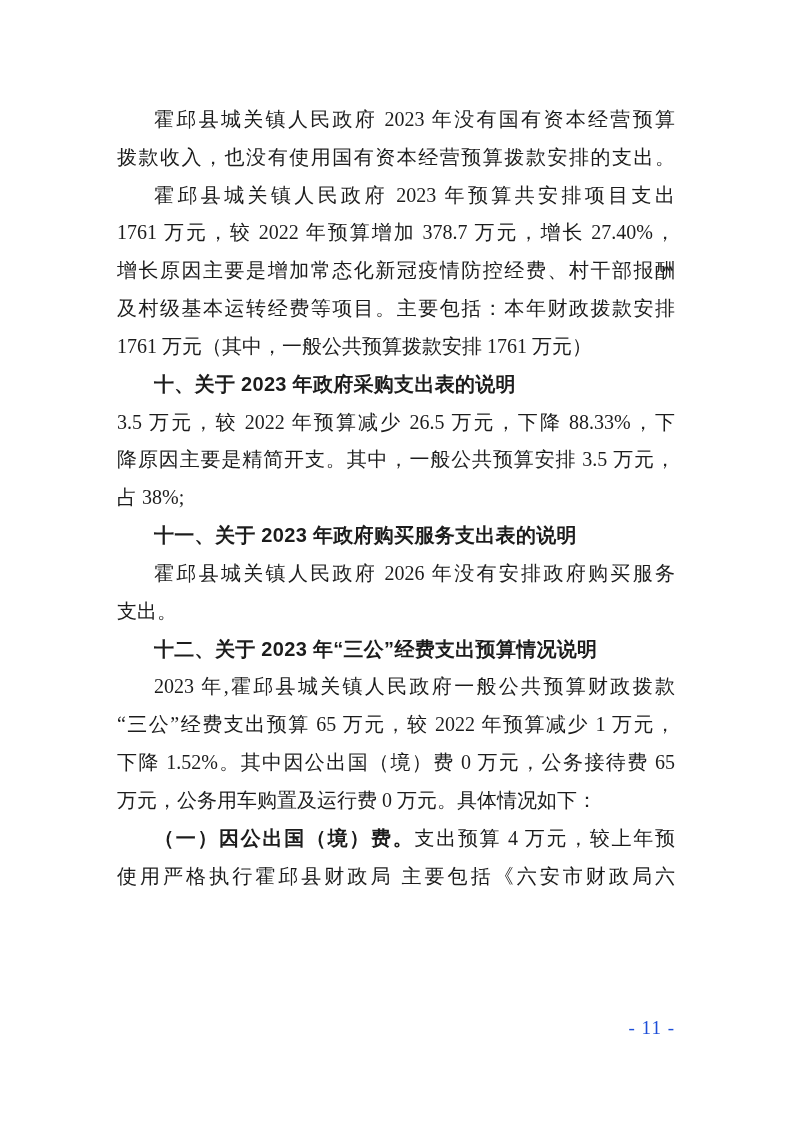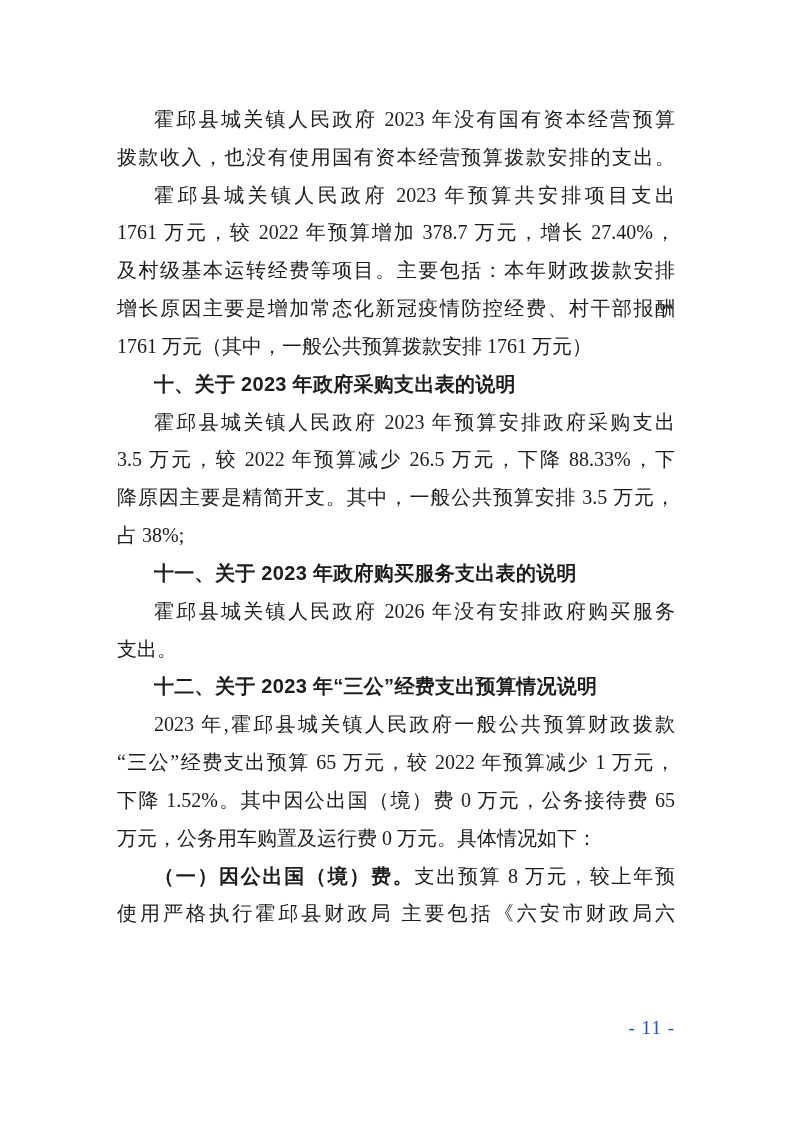--- a/index.html
+++ b/index.html
@@ -60,33 +60,32 @@
 </style>
 </head>
 <body>
 
 <div class="page">
   <div class="textblock">
       <div class="line indent justify"><span>霍邱县城关镇人民政府 2023 年没有国有资本经营预算</span></div>
       <div class="line justify"><span>拨款收入，也没有使用国有资本经营预算拨款安排的支出。</span></div>
       <div class="line indent justify"><span>霍邱县城关镇人民政府 2023 年预算共安排项目支出</span></div>
       <div class="line justify"><span>1761 万元，较 2022 年预算增加 378.7 万元，增长 27.40%，</span></div>
+      <div class="line justify"><span>增长原因主要是增加常态化新冠疫情防控经费、村干部报酬</span></div>
       <div class="line justify"><span>及村级基本运转经费等项目。主要包括：本年财政拨款安排</span></div>
-      <div class="line justify"><span>增长原因主要是增加常态化新冠疫情防控经费、村干部报酬</span></div>
       <div class="line"><span>1761 万元（其中，一般公共预算拨款安排 1761 万元）</span></div>
       <div class="line heading indent"><span>十、关于 2023 年政府采购支出表的说明</span></div>
-      <div class="line indent justify"><span>霍邱县城关镇人民政府 2023 年预算安排政府采购支出</span></div>
       <div class="line justify"><span>3.5 万元，较 2022 年预算减少 26.5 万元，下降 88.33%，下</span></div>
       <div class="line justify"><span>降原因主要是精简开支。其中，一般公共预算安排 3.5 万元，</span></div>
       <div class="line"><span>占 38%;</span></div>
       <div class="line heading indent"><span>十一、关于 2023 年政府购买服务支出表的说明</span></div>
       <div class="line indent justify"><span>霍邱县城关镇人民政府 2026 年没有安排政府购买服务</span></div>
       <div class="line"><span>支出。</span></div>
       <div class="line heading indent"><span>十二、关于 2023 年“三公”经费支出预算情况说明</span></div>
       <div class="line indent justify"><span>2023 年,霍邱县城关镇人民政府一般公共预算财政拨款</span></div>
       <div class="line justify"><span>“三公”经费支出预算 65 万元，较 2022 年预算减少 1 万元，</span></div>
       <div class="line justify"><span>下降 1.52%。其中因公出国（境）费 0 万元，公务接待费 65</span></div>
       <div class="line"><span>万元，公务用车购置及运行费 0 万元。具体情况如下：</span></div>
-      <div class="line indent justify"><span class="bold-run">（一）因公出国（境）费。</span><span>支出预算 8 万元，较上年预</span></div>
+      <div class="line indent justify"><span class="bold-run">（一）因公出国（境）费。</span><span>支出预算 4 万元，较上年预</span></div>
       <div class="line justify"><span>使用严格执行霍邱县财政局 主要包括《六安市财政局六</span></div>
     </div>
   <div class="page-number">- 11 -</div>
 </div>
 
 </body></html>

